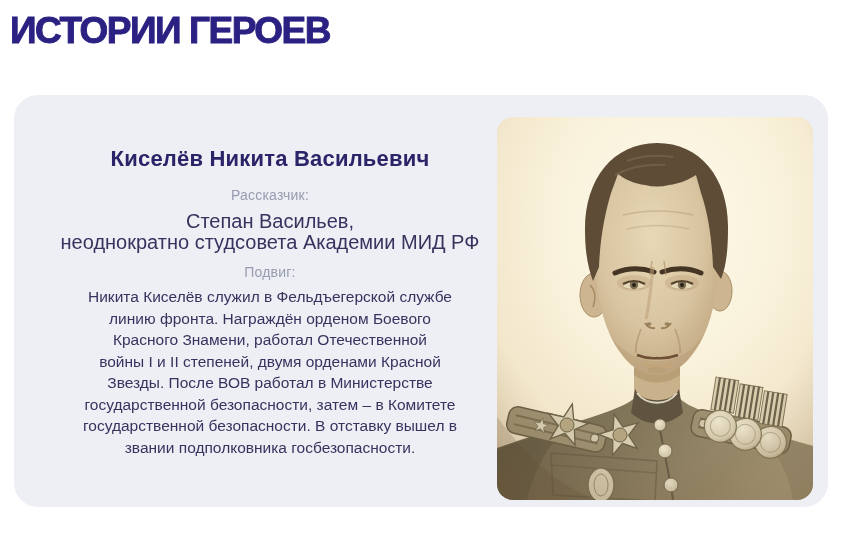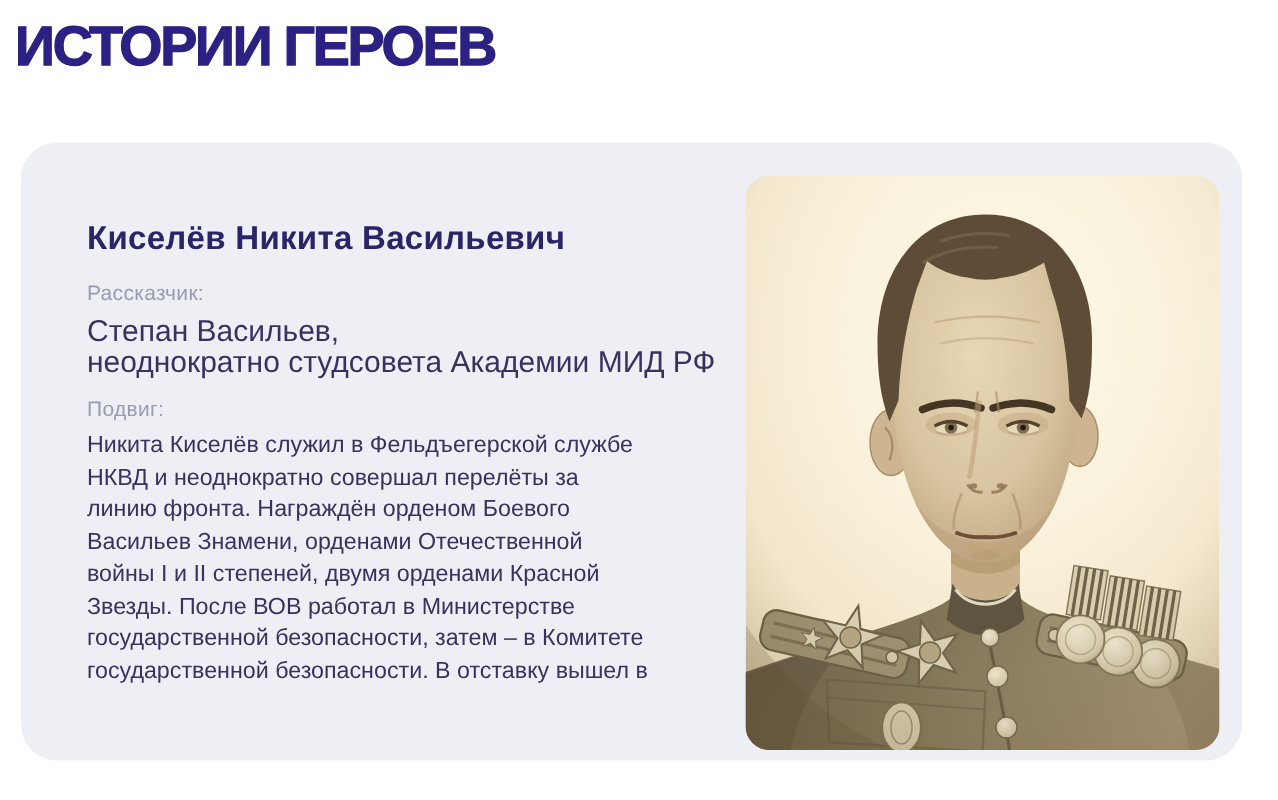--- a/index.html
+++ b/index.html
@@ -36,20 +36,21 @@
     width: 814px;
     height: 412px;
     border-radius: 24px;
     background: var(--color-card_bg, #edeff4);
   }
   .content {
     position: absolute;
     left: 44px;
     top: 50px;
     width: 424px;
+    text-align: center;
   }
   .hero-name {
     margin: 0;
     font-size: 22px;
     line-height: 28px;
     font-weight: 700;
     letter-spacing: 0.2px;
     color: var(--color-heading, #2a2468);
   }
   .label {
@@ -100,27 +101,27 @@
 
       <div class="label">Рассказчик:</div>
       <div class="narrator">
         <div>Степан Васильев,</div>
         <div>неоднократно студсовета Академии МИД РФ</div>
       </div>
 
       <div class="label label-feat">Подвиг:</div>
       <div class="feat">
         <div class="feat-line">Никита Киселёв служил в Фельдъегерской службе</div>
-        <div class="feat-line">НКВД и неоднократно совершал перелёты за</div>
         <div class="feat-line">линию фронта. Награждён орденом Боевого</div>
-        <div class="feat-line">Васильев Знамени, орденами Отечественной</div>
+        <div class="feat-line">Красного Знамени, работал Отечественной</div>
         <div class="feat-line">войны I и II степеней, двумя орденами Красной</div>
         <div class="feat-line">Звезды. После ВОВ работал в Министерстве</div>
         <div class="feat-line">государственной безопасности, затем – в Комитете</div>
         <div class="feat-line">государственной безопасности. В отставку вышел в</div>
+        <div class="feat-line">звании подполковника госбезопасности.</div>
       </div>
     </div>
 
     <figure class="photo">
       <svg viewBox="0 0 316 383" xmlns="http://www.w3.org/2000/svg" role="img">
         <defs>
           <radialGradient id="bgGrad" cx="0.54" cy="0.28" r="0.95">
             <stop offset="0" stop-color="#fdf9ea"></stop>
             <stop offset="0.4" stop-color="#f9f1da"></stop>
             <stop offset="0.72" stop-color="#f0e3c6"></stop>

